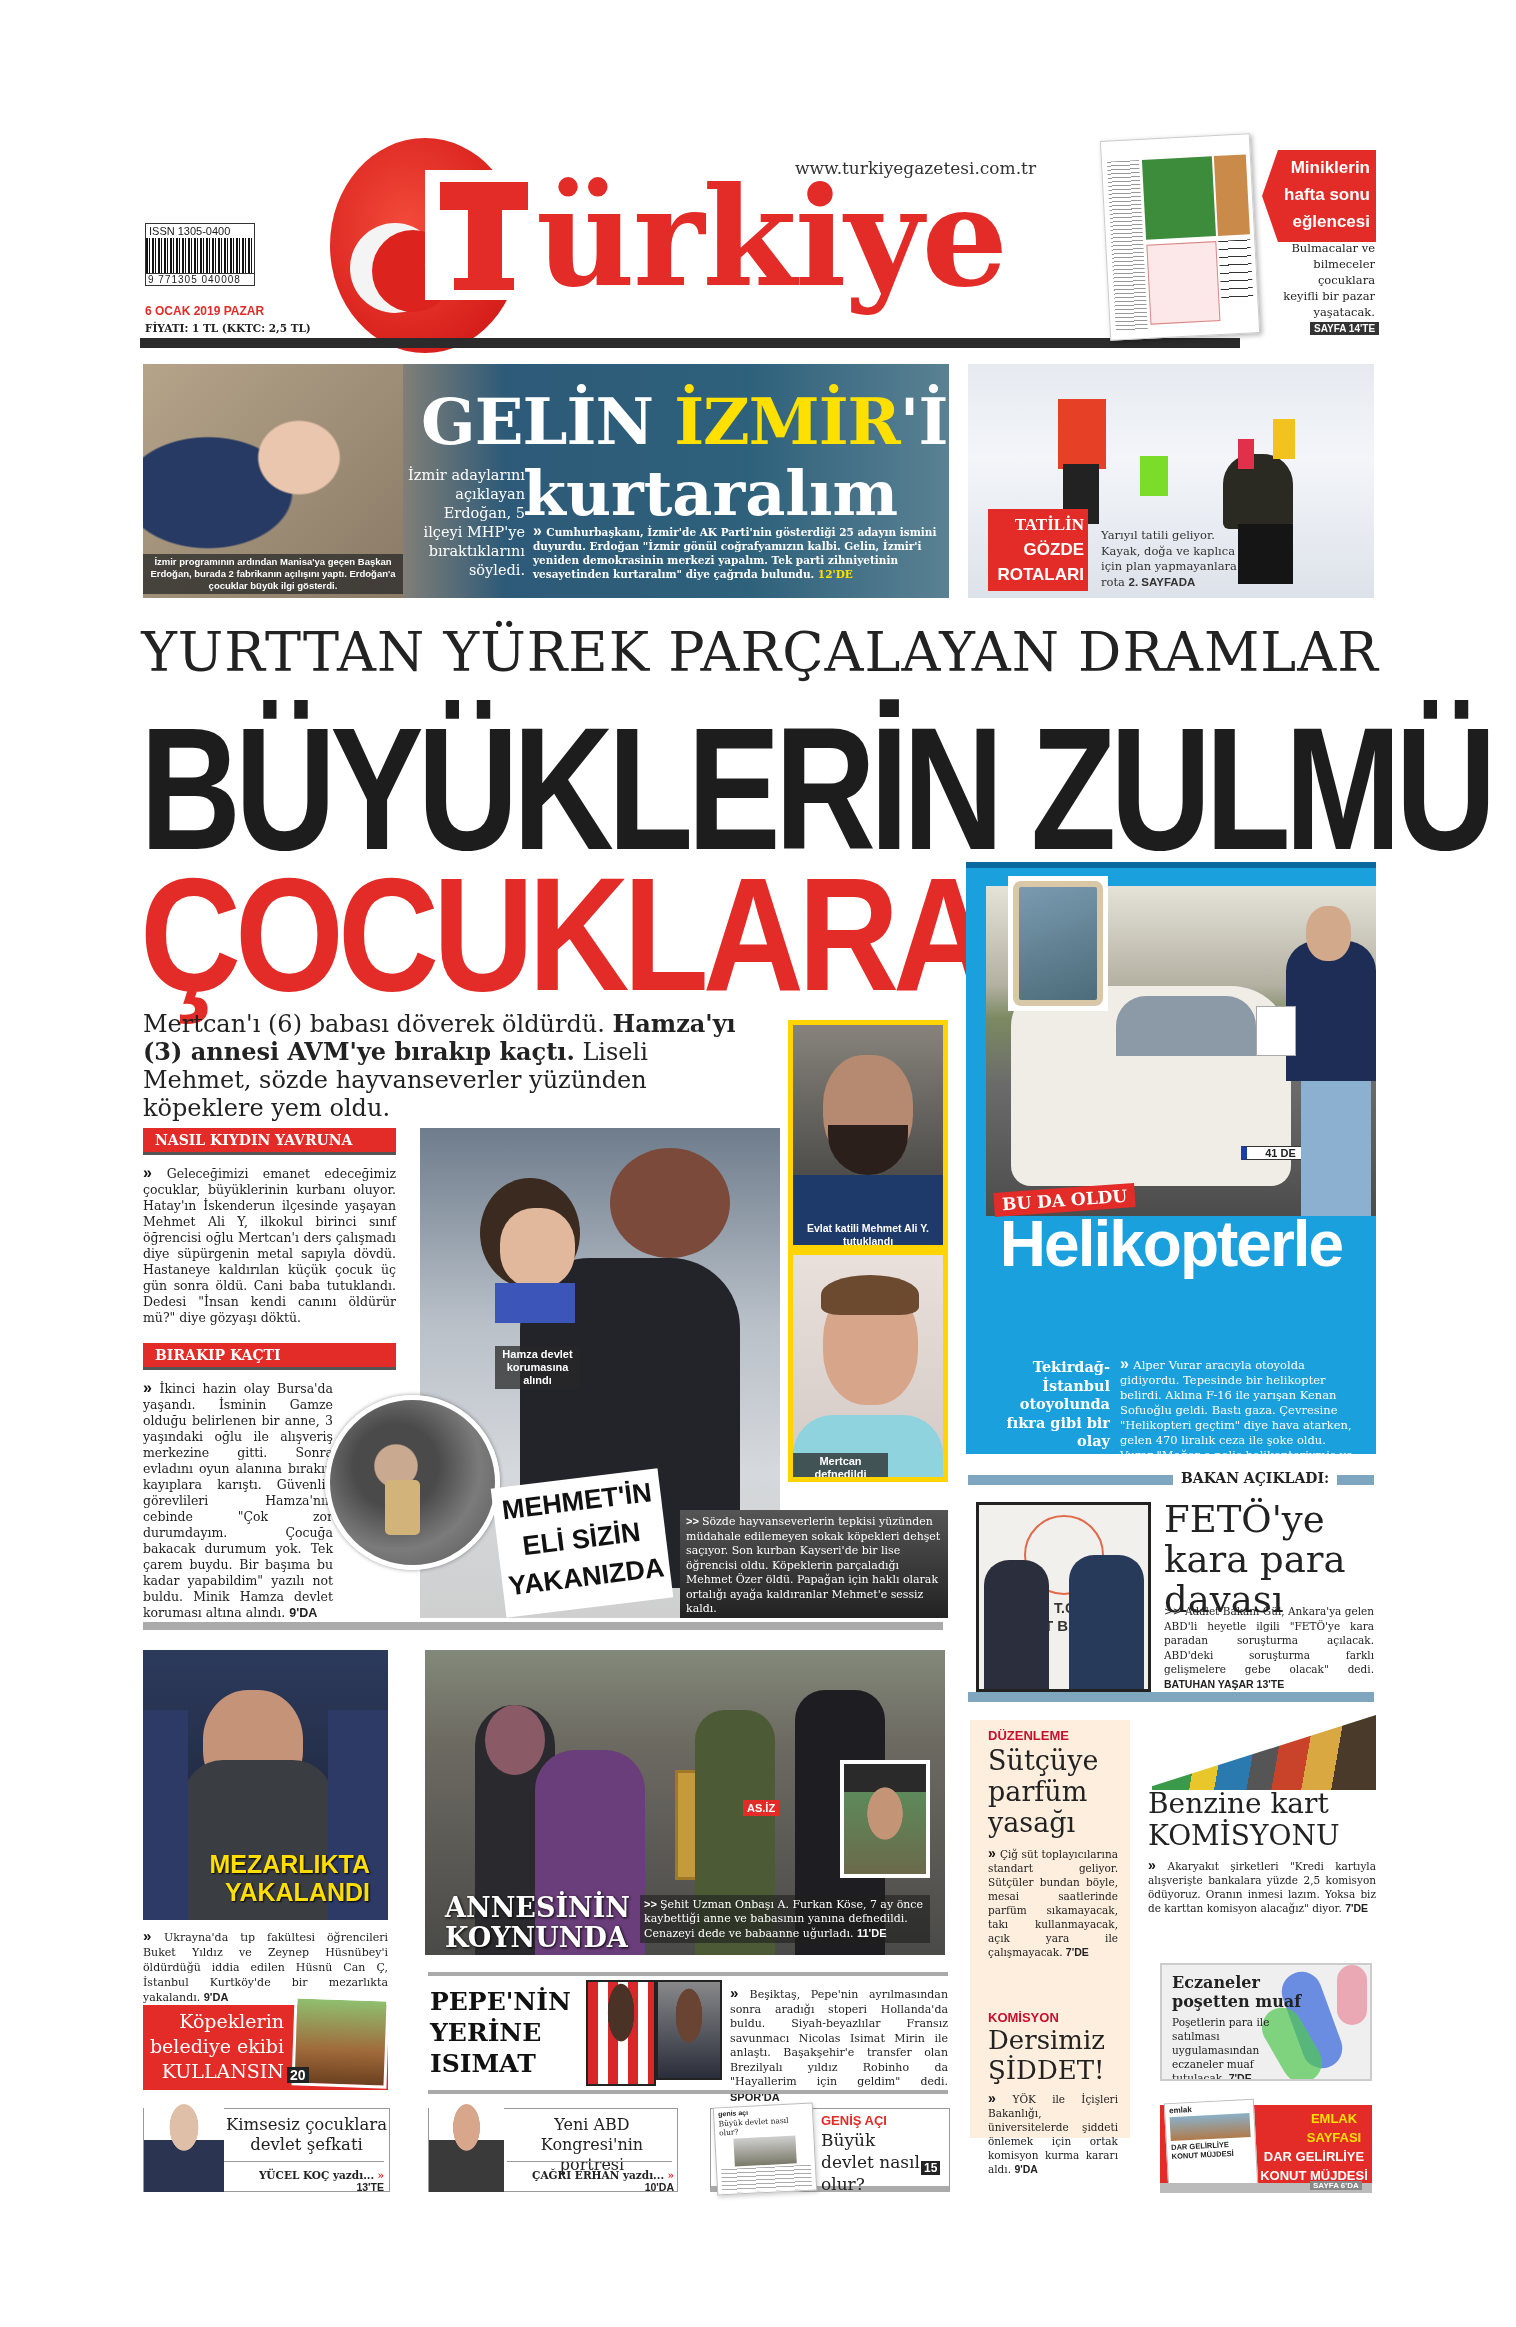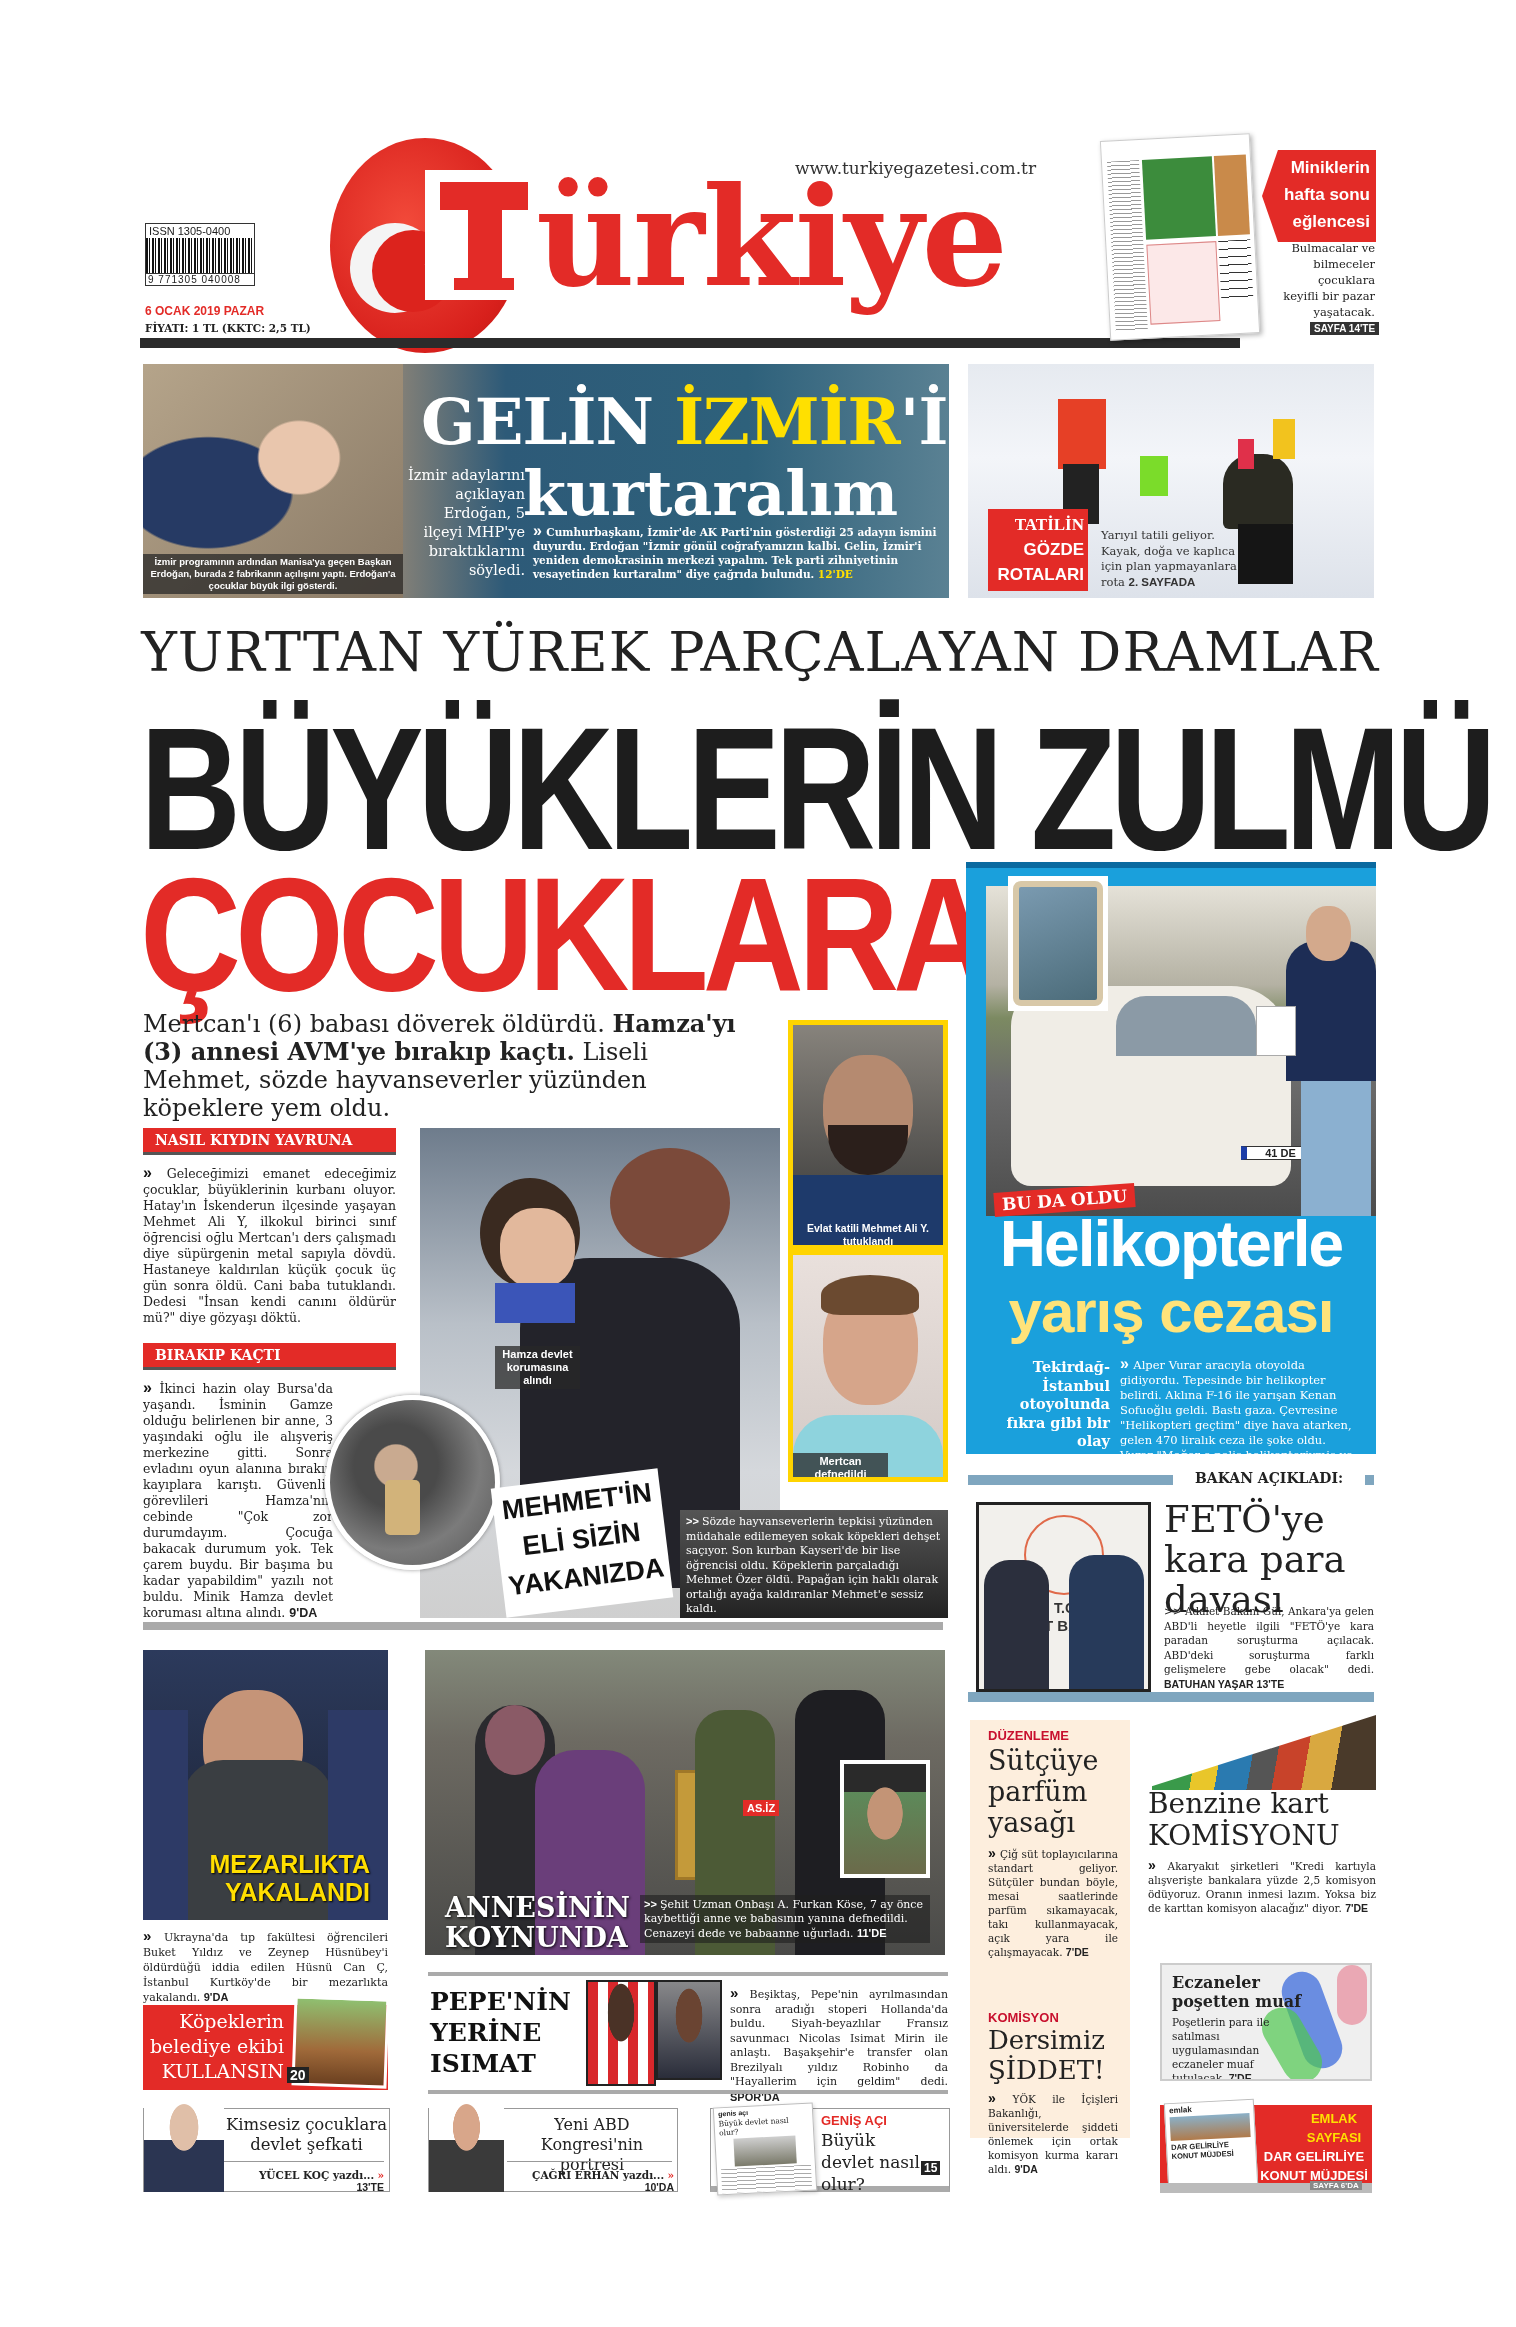--- a/index.html
+++ b/index.html
@@ -153,30 +153,29 @@
     <div class="abs" style="left:300px;top:55px;width:90px;height:140px;background:#1d2d55;border-radius:30px 30px 0 0;"></div>
     <div class="abs" style="left:320px;top:20px;width:45px;height:55px;background:#d3a98c;border-radius:45%;"></div>
     <div class="abs" style="left:315px;top:195px;width:70px;height:135px;background:#8bb0d0;"></div>
     <div class="abs" style="left:270px;top:120px;width:40px;height:50px;background:#fff;border:1px solid #aaa;"></div>
   </div>
   <div class="photo" style="left:42px;top:8px;width:100px;height:135px;background:#fff;padding:5px;">
     <div style="width:100%;height:100%;background:linear-gradient(160deg,#7a9ab0,#4c6c7a);border:6px solid #d8c8a8;border-radius:8px;"></div>
   </div>
   <div class="abs serif" style="left:28px;top:320px;background:#e32b27;color:#fff;font-weight:bold;font-size:17px;padding:2px 8px;transform:rotate(-4deg);">BU DA OLDU</div>
   <div class="abs sans" style="left:20px;top:340px;width:370px;text-align:center;font-size:64px;line-height:72px;font-weight:bold;color:#fff;letter-spacing:-2px;">Helikopterle</div>
-  <div class="abs sans" style="left:20px;top:410px;width:370px;text-align:center;font-size:60px;line-height:68px;font-weight:bold;color:#ffe37a;letter-spacing:-1px;">yarış cezası</div>
   <div class="abs serif" style="left:18px;top:490px;width:126px;font-size:14.5px;line-height:18.5px;font-weight:bold;color:#fff;text-align:right;">Tekirdağ-İstanbul otoyolunda fıkra gibi bir olay gerçekleşti.</div>
   <div class="abs serif" style="left:154px;top:488px;width:240px;font-size:11.5px;line-height:15px;color:#fff;">
     <span class="raquo" style="color:#fff;font-size:16px;">» </span><span>Alper Vurar aracıyla otoyolda gidiyordu. Tepesinde bir helikopter belirdi. Aklına F-16 ile yarışan Kenan Sofuoğlu geldi. Bastı gaza. Çevresine "Helikopteri geçtim" diye hava atarken, gelen 470 liralık ceza ile şoke oldu. Vurar "Meğer o polis helikopteriymiş ve hızımı tespit ediyormuş" dedi.</span> 
   </div>
 </div>
 
 <div class="abs" style="left:968px;top:1470px;width:406px;height:232px;">
   <div class="abs" style="left:0;top:5px;width:406px;height:10px;background:#7fa6bf;"></div>
-  <div class="abs serif" style="left:205px;top:0;background:#fff;padding:0 22px;font-size:14px;font-weight:bold;">BAKAN AÇIKLADI:</div>
+  <div class="abs serif" style="left:205px;top:0;background:#fff;padding:0 8px;font-size:14px;font-weight:bold;">BAKAN AÇIKLADI:</div>
   <div class="photo" style="left:8px;top:32px;width:175px;height:190px;border:3px solid #222;background:#f2f0ec;">
     <div class="abs" style="left:45px;top:10px;width:80px;height:80px;border-radius:50%;border:2px solid #e06a4a;"></div>
     <div class="abs sans" style="left:75px;top:95px;font-size:14px;font-weight:bold;color:#333;">T.C.</div>
     <div class="abs sans" style="left:55px;top:112px;font-size:15px;font-weight:bold;color:#333;">ET BA</div>
     <div class="abs" style="left:5px;top:55px;width:65px;height:140px;background:#2b2f3d;border-radius:25px 25px 0 0;"></div>
     <div class="abs" style="left:90px;top:50px;width:75px;height:140px;background:#273a5a;border-radius:25px 25px 0 0;"></div>
   </div>
   <div class="abs serif" style="left:196px;top:30px;width:210px;font-size:37px;line-height:40px;color:#222;">FETÖ'ye kara para davası</div>
   <div class="abs serif" style="left:196px;top:134px;width:210px;font-size:10.5px;line-height:14.5px;text-align:justify;">
     <span>&gt;&gt; Adalet Bakanı Gül, Ankara'ya gelen ABD'li heyetle ilgili "FETÖ'ye kara paradan soruşturma açılacak. ABD'deki soruşturma farklı gelişmelere gebe olacak" dedi.</span> <span class="sans bold">BATUHAN YAŞAR 13'TE</span>

